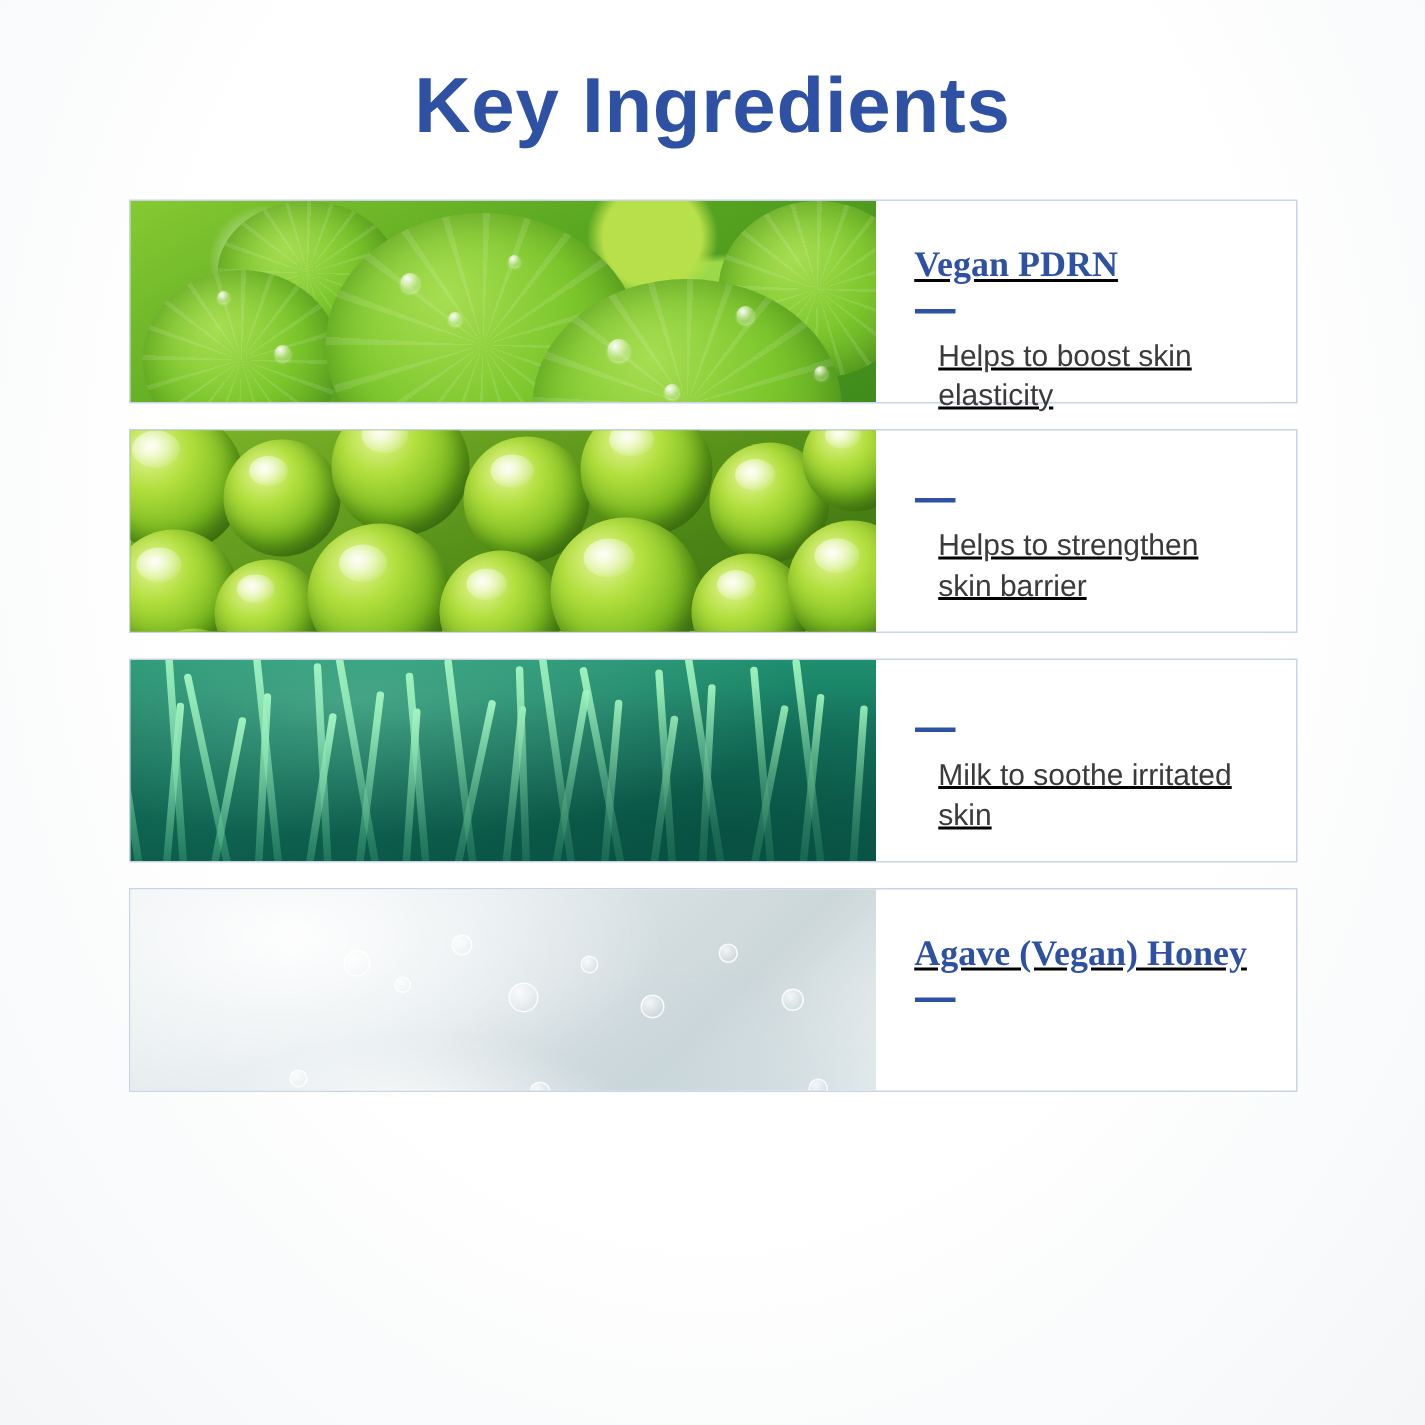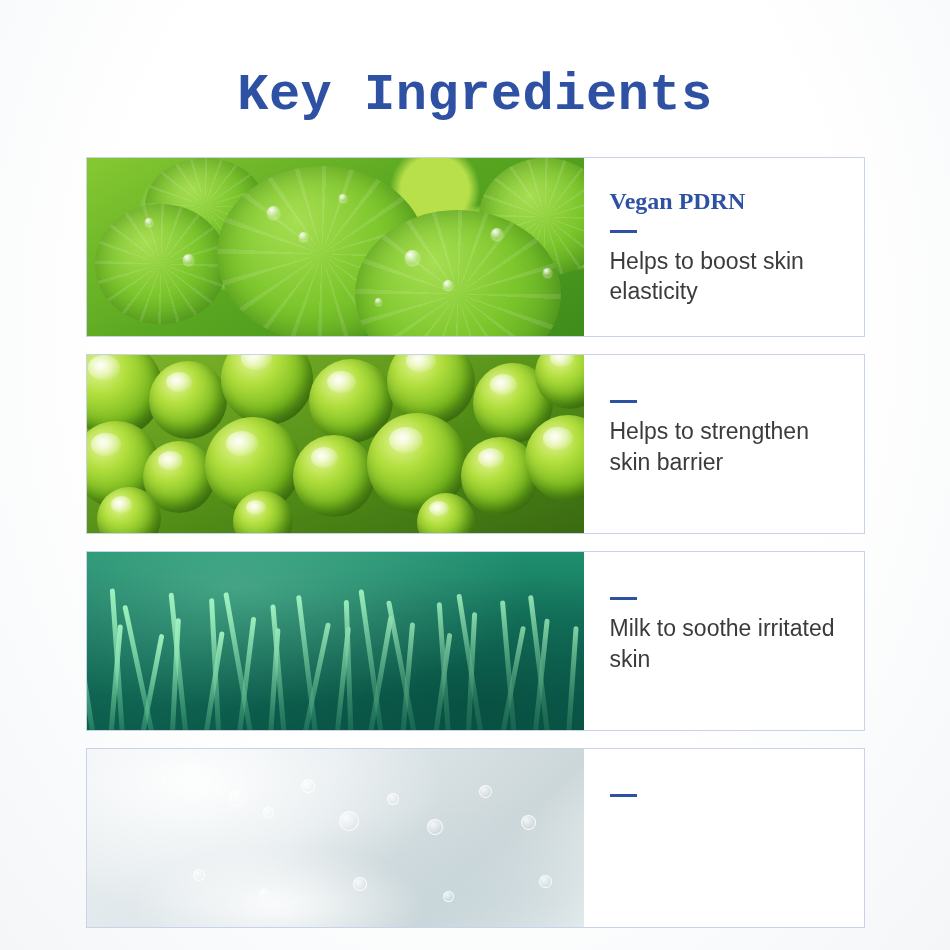--- a/index.html
+++ b/index.html
@@ -15,46 +15,47 @@
   }
   .page {
     position: relative;
     width: 950px;
     height: 950px;
     background:
       radial-gradient(ellipse at 50% 35%, #ffffff 0%, #ffffff 55%, #f4f6f8 100%);
   }
   .page-title {
     text-align: center;
-    font-family: Liberation Mono, monospace;
+    font-family: Liberation Sans, sans-serif;
     font-weight: bold;
     font-size: 52px;
     color: #2f51a3;
     letter-spacing: 0.5px;
-    padding-top: 67px;
+    padding-top: 43px;
     margin: 0;
     line-height: 1.1;
   }
 
   .cards {
     margin: 0 auto;
     padding-top: 33px;
     width: 779px;
     display: flex;
     flex-direction: column;
     gap: 17px;
   }
 
   .card {
     display: flex;
     flex-direction: row;
-    height: 180px;
+    height: 136px;
     border: 1px solid #c9d3e8;
     background: #ffffff;
     box-sizing: border-box;
+    text-decoration: underline;
   }
 
   .card-photo {
     width: 497px;
     height: 100%;
     position: relative;
     overflow: hidden;
     flex: 0 0 497px;
   }
 
@@ -74,24 +75,24 @@
   }
 
   .rule {
     width: 27px;
     height: 3px;
     background: #2f51a3;
     margin: 15px 0 13px 0;
   }
 
   .ing-desc {
-    font-size: 23px;
+    font-size: 20px;
     color: #3b3b3b;
     line-height: 1.32;
-    margin: 0;
+    margin: 16px;
     white-space: pre-line;
   }
 
   .footnote {
     text-align: center;
     font-size: 15px;
     color: #3b3b3b;
     margin-top: 29px;
   }
 
@@ -316,20 +317,21 @@
         <div class="bub" style="left:340px;top:70px;width:14px;height:14px;"></div>
         <div class="bub" style="left:392px;top:36px;width:11px;height:11px;"></div>
         <div class="bub" style="left:434px;top:66px;width:13px;height:13px;"></div>
         <div class="bub" style="left:106px;top:120px;width:10px;height:10px;"></div>
         <div class="bub" style="left:172px;top:140px;width:8px;height:8px;"></div>
         <div class="bub" style="left:266px;top:128px;width:12px;height:12px;"></div>
         <div class="bub" style="left:356px;top:142px;width:9px;height:9px;"></div>
         <div class="bub" style="left:452px;top:126px;width:11px;height:11px;"></div>
       </div>
       <div class="card-text">
+        <p class="ing-name">Agave (Vegan) Honey</p>
         <div class="rule"></div>
       </div>
     </div>
 
   </div>
 
 
 </div>
 
 </body></html>

